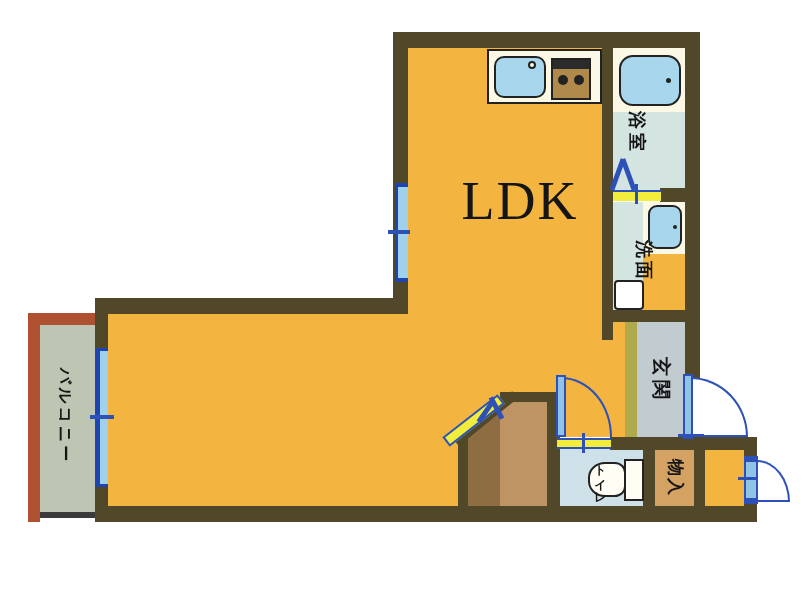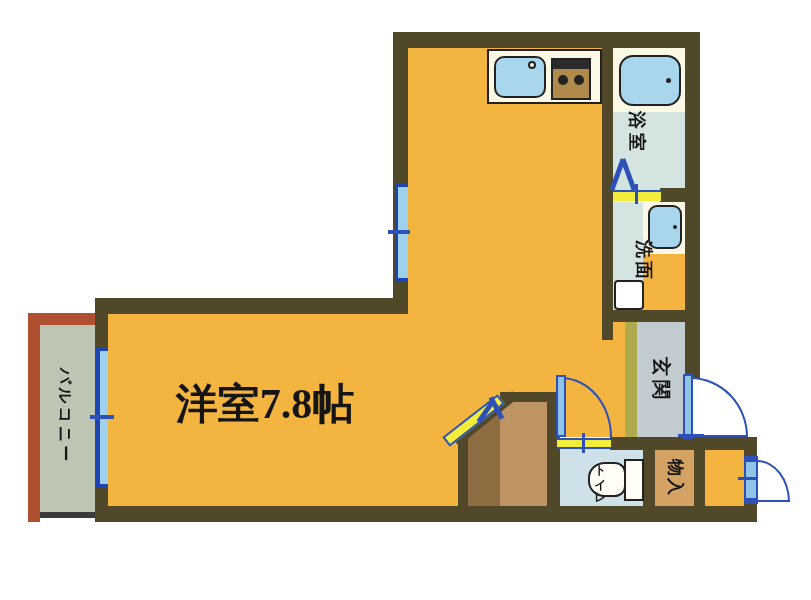--- a/index.html
+++ b/index.html
@@ -106,21 +106,21 @@
 
   <div class="abs fix" style="left:619px;top:55px;width:62px;height:51px;border-radius:14px;"></div>
   <div class="abs" style="left:666px;top:78px;width:5px;height:5px;background:#222;border-radius:50%;"></div>
 
   <div class="abs fix" style="left:648px;top:205px;width:34px;height:44px;border-radius:9px;"></div>
   <div class="abs" style="left:673px;top:225px;width:4px;height:4px;background:#222;border-radius:50%;"></div>
 
   <div class="abs" style="left:624px;top:459px;width:20px;height:42px;background:#FFFDF4;border:2px solid #222;"></div>
   <div class="abs" style="left:588px;top:462px;width:38px;height:35px;background:#FFFDF4;border:2px solid #222;border-radius:45% 30% 30% 45%;"></div>
 
-  <div class="abs label serif" style="left:130px;top:376px;width:270px;text-align:center;font-size:42px;font-weight:bold;">洋室7.8帖</div>
+  <div class="abs label serif" style="left:430px;top:170px;width:180px;text-align:center;font-size:54px;letter-spacing:2px;">LDK</div>
   <div class="abs label rot" style="left:64px;top:416px;font-size:16px;letter-spacing:3px;font-weight:bold;">バルコニー</div>
   <div class="abs label rot" style="left:637px;top:133px;font-size:18px;letter-spacing:4px;font-weight:bold;">浴室</div>
   <div class="abs label rot" style="left:644px;top:261px;font-size:18px;letter-spacing:3px;font-weight:bold;">洗面</div>
   <div class="abs label rot" style="left:661px;top:380px;font-size:19px;letter-spacing:4px;font-weight:bold;">玄関</div>
   <div class="abs label rot" style="left:675px;top:478px;font-size:17px;letter-spacing:2px;font-weight:bold;">物入</div>
   <div class="abs label vert" style="left:600px;top:477px;font-size:12px;font-weight:bold;">トイレ</div>
 
 </div>
 
 </body></html>

